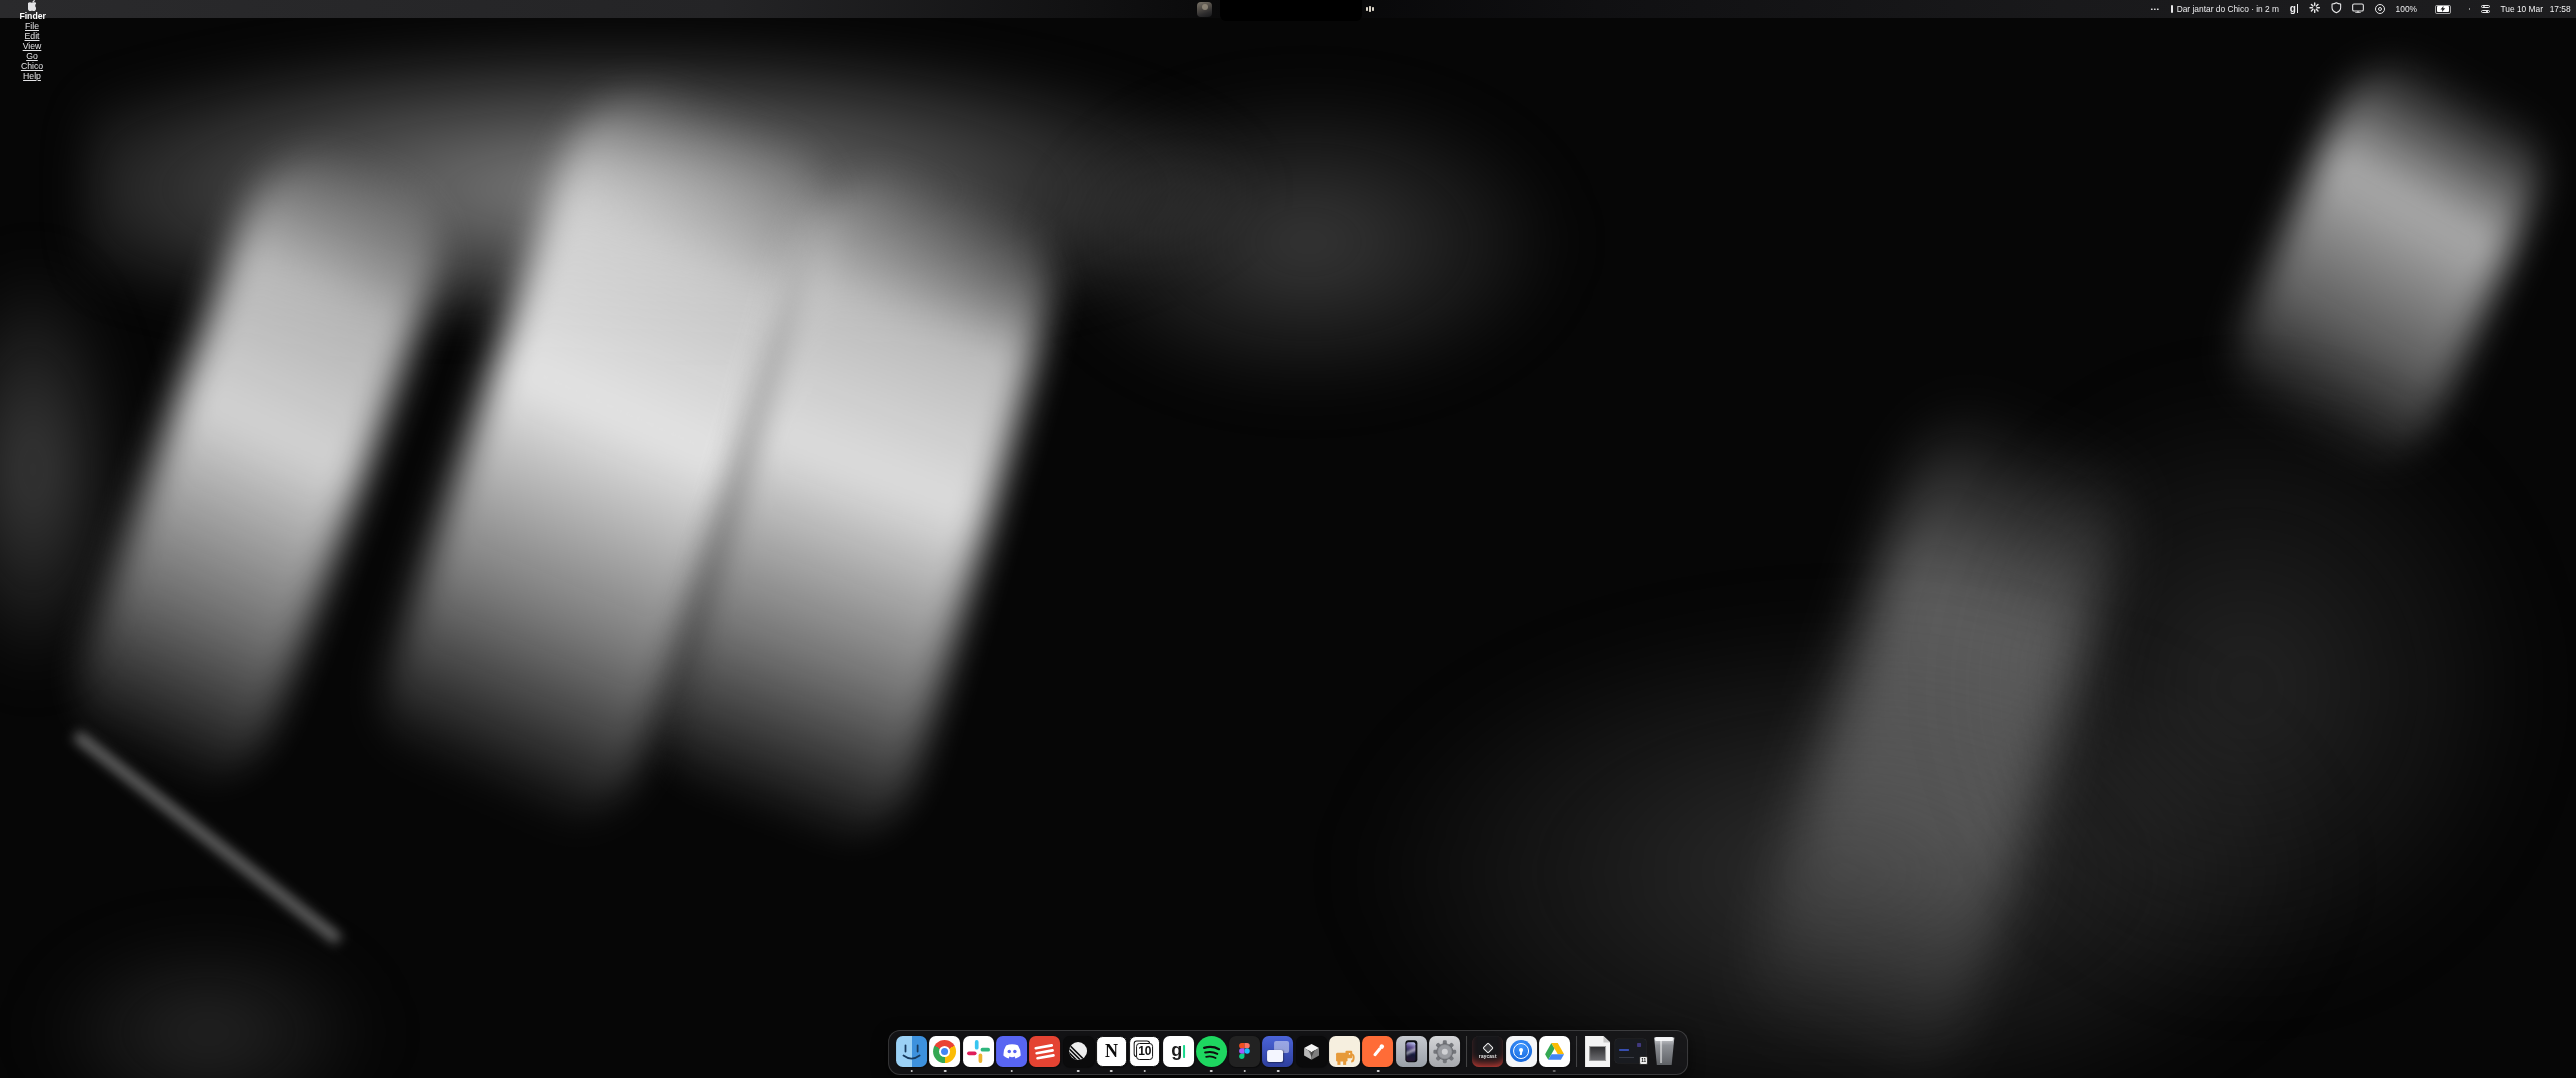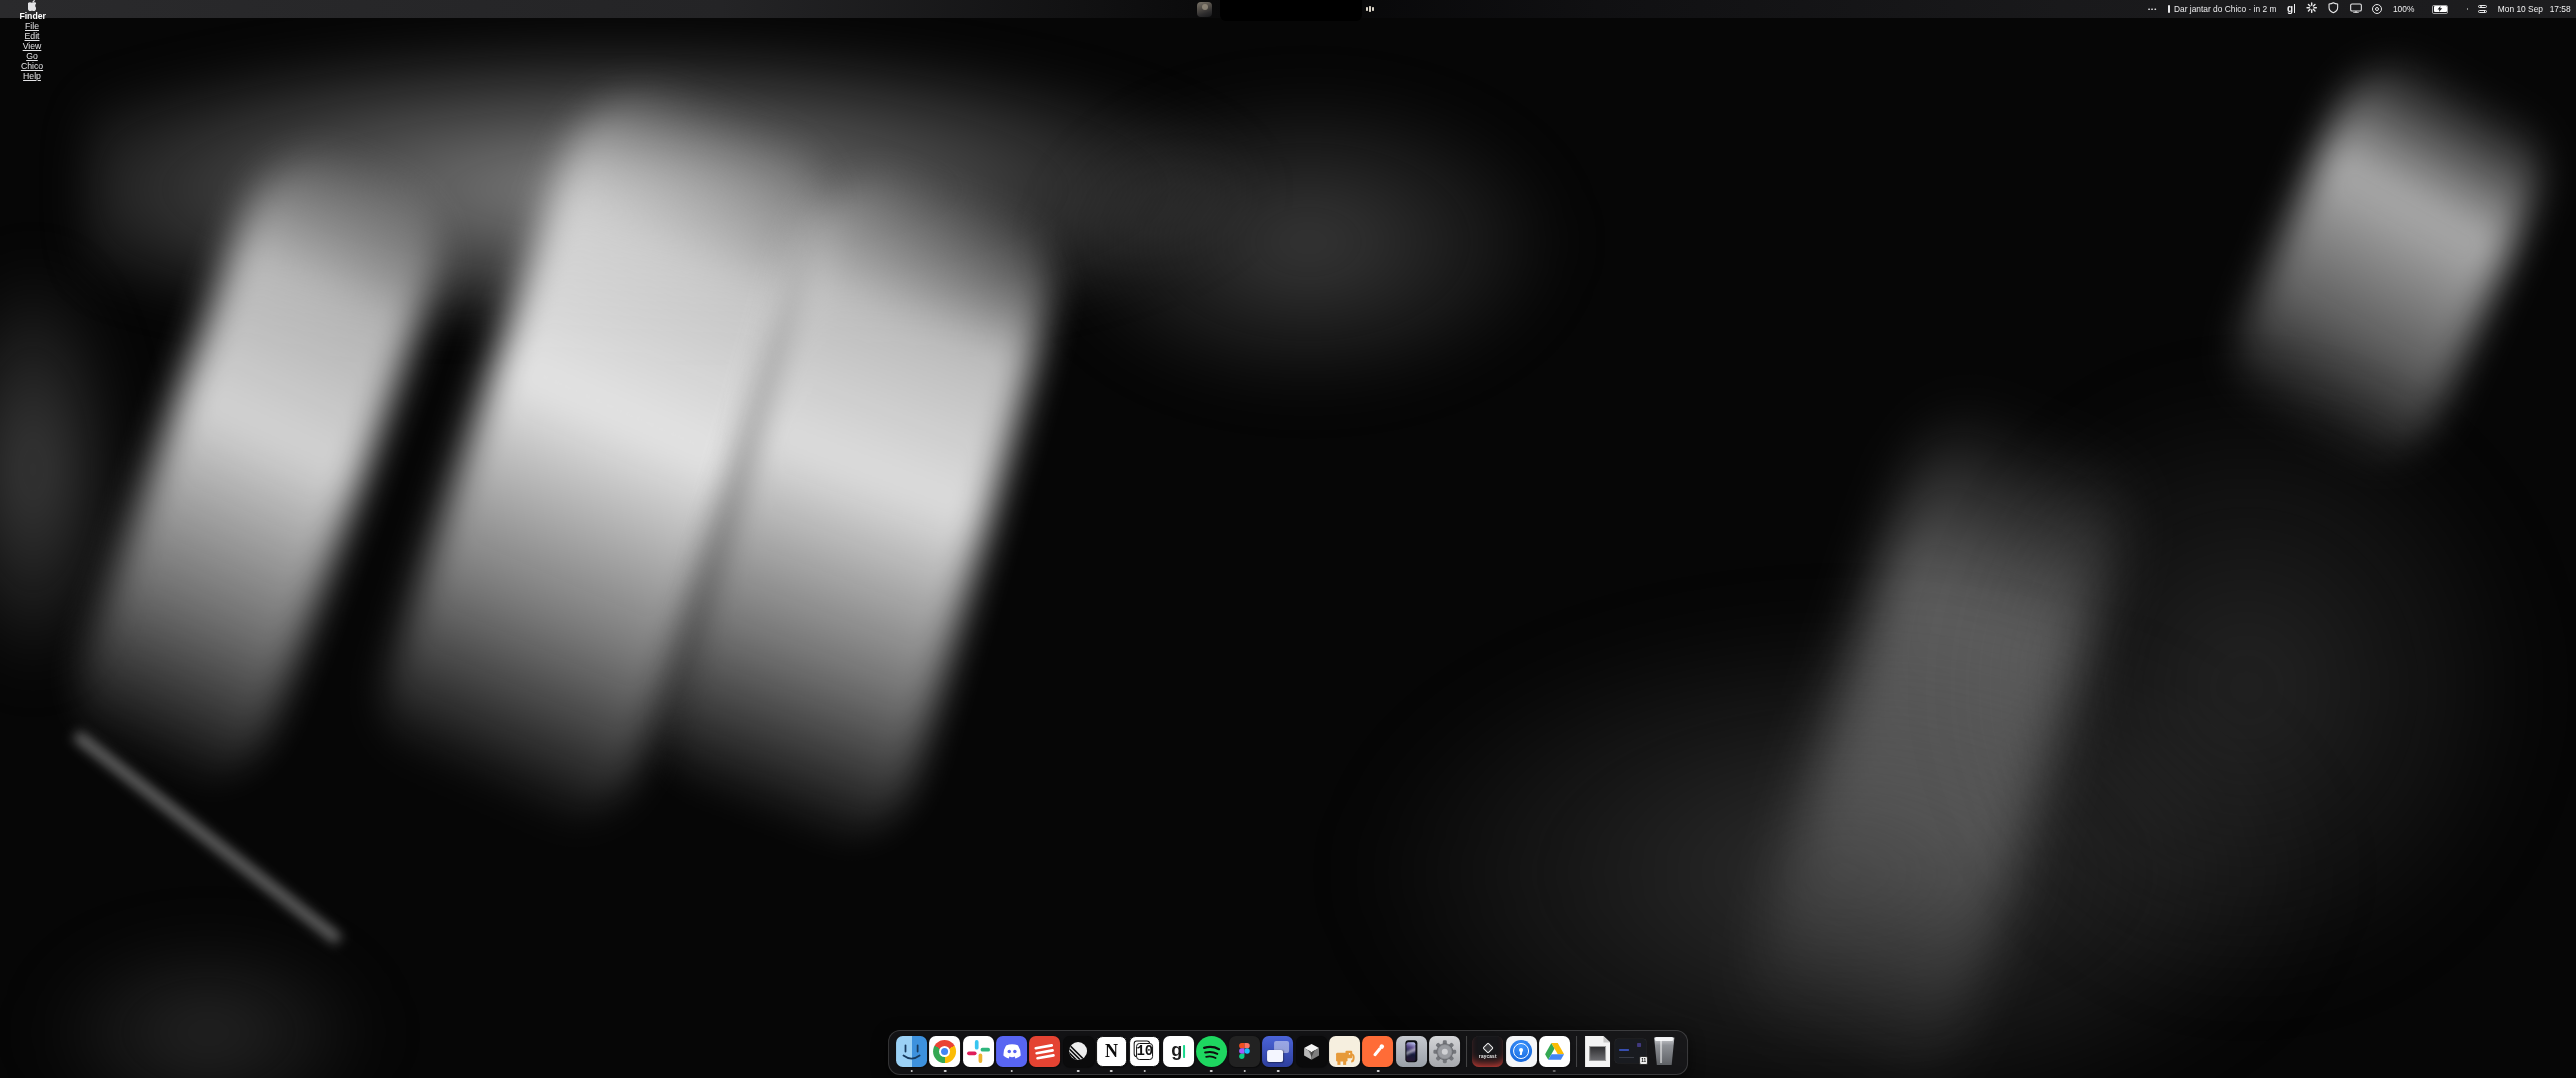--- a/index.html
+++ b/index.html
@@ -162,21 +162,21 @@
     </span>
     <span class="cc-ic">
       <span class="cc-pill">
           <span class="cc-knob" style="left:0.8px"></span>
         </span>
       <span class="cc-pill">
           <span class="cc-knob" style="right:0.8px"></span>
         </span>
     </span>
     <span class="clock">
-      <span>Mon 10 Sep</span>
+      <span>Tue 10 Mar</span>
       <span>17:58</span>
     </span>
   </div>
 </div>
 
 <div class="dock">
   <div class="dock-inner">
       <div class="slot" title="Finder">
         <div class="ic" style="background:linear-gradient(90deg,#9bd1f5 0 50%,#3d91dd 50% 100%)">
           <svg viewBox="0 0 46 46" style="position:absolute;inset:0">
@@ -249,21 +249,21 @@
       </div>
       <div class="slot" title="Notion">
         <div class="ic" style="background:#fff;border:1px solid #141414;display:flex;align-items:center;justify-content:center">
           <span style="font-family:'Liberation Serif',serif;font-weight:700;font-size:18px;color:#0a0a0a;line-height:1">N</span>
         </div>
         <span class="dot"></span>
       </div>
       <div class="slot" title="Notion Calendar">
         <div class="ic" style="background:#fff;border:1px solid #141414;display:flex;align-items:center;justify-content:center">
           <div style="width:15.4px;height:15.4px;border:1.3px solid #111;border-radius:3.4px;background:#fff;display:flex;align-items:center;justify-content:center;box-shadow:-2.7px -2.7px 0 -1.3px #fff,-2.7px -2.7px 0 -0.3px #111">
-            <span style="font-weight:700;font-size:14px;color:#111;font-family:Liberation Mono, monospace">10</span>
+            <span style="font-weight:700;font-size:12px;color:#111;font-family:Liberation Sans, sans-serif">10</span>
           </div>
         </div>
         <span class="dot"></span>
       </div>
       <div class="slot" title="Grammarly">
         <div class="ic" style="background:#fff;display:flex;align-items:center;justify-content:center;gap:1.3px">
           <span style="font-size:18px;font-weight:700;color:#1c1c1c;line-height:.9;margin-top:-2px">g</span>
           <span style="width:1.7px;height:13.4px;background:#17d98c;border-radius:0.7px"></span>
         </div>
       </div>

